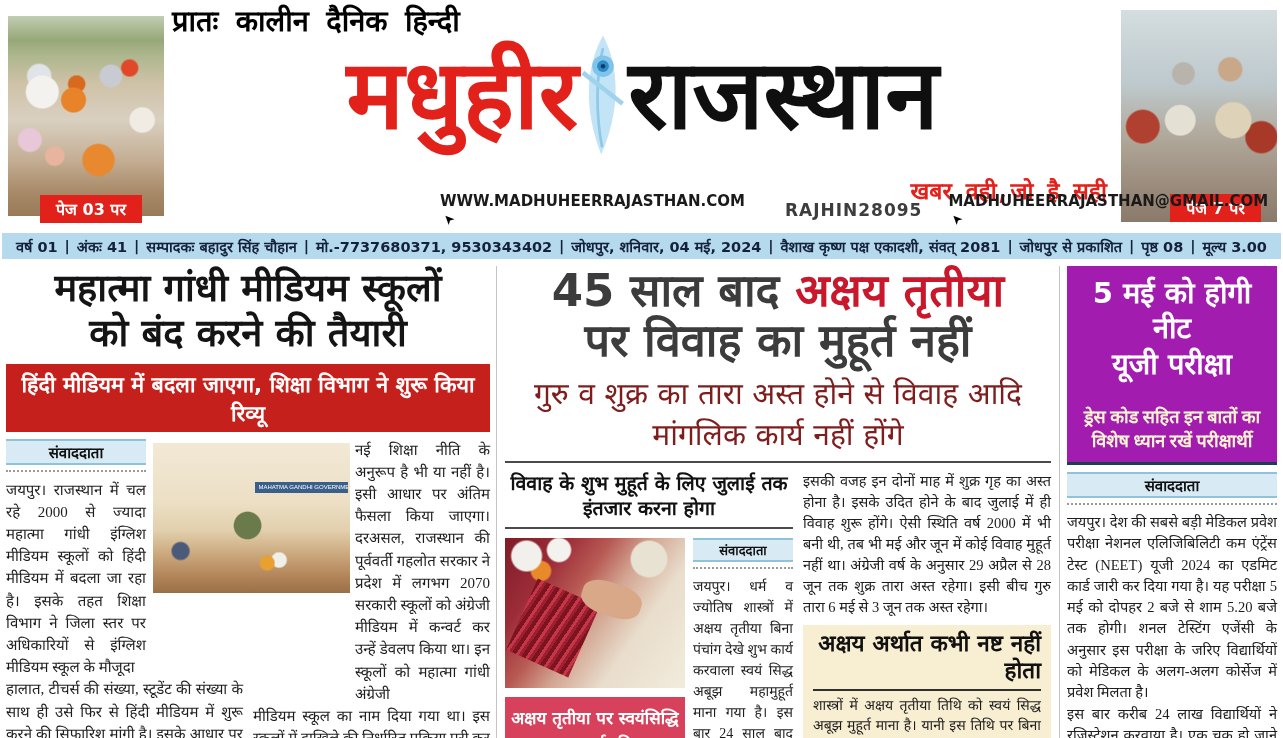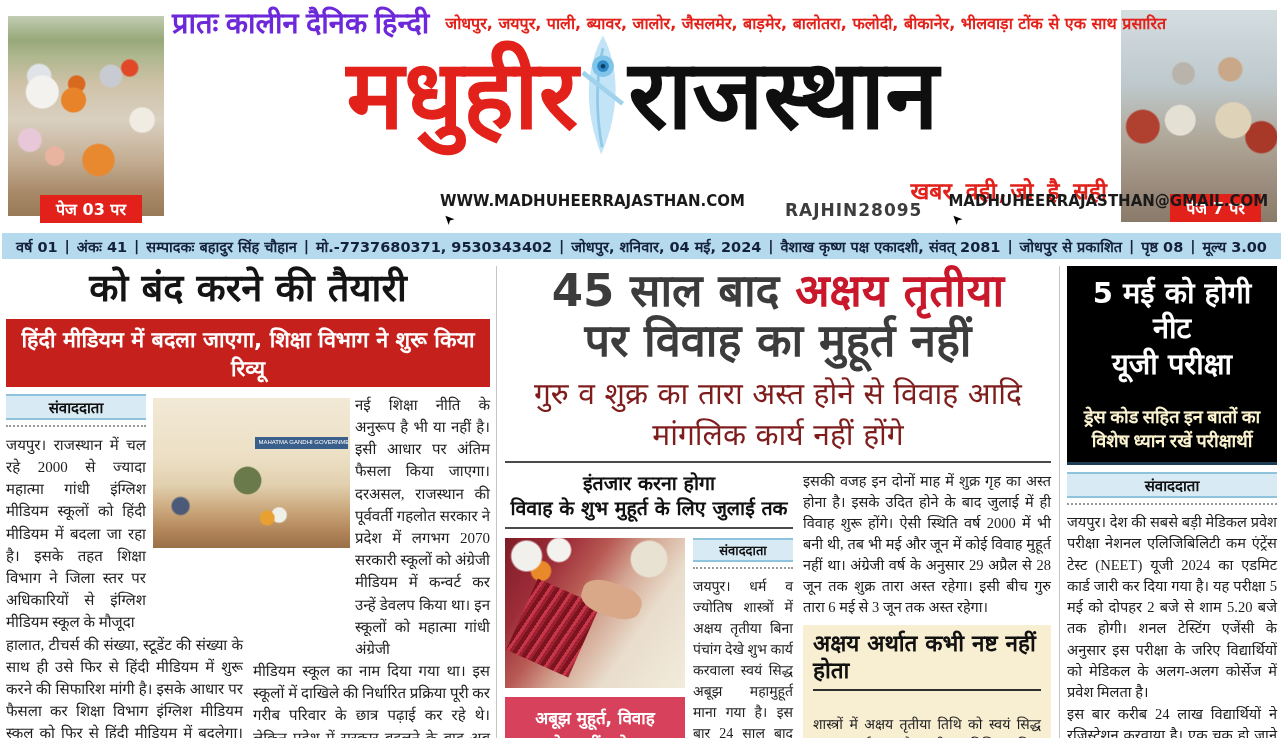--- a/index.html
+++ b/index.html
@@ -29,21 +29,21 @@
        radial-gradient(circle at 38% 52%, #e4e0d4 0 10%, transparent 11%),
        radial-gradient(circle at 14% 55%, #b04030 0 9%, transparent 10%),
        radial-gradient(circle at 90% 60%, #a83828 0 8%, transparent 9%),
        linear-gradient(180deg,#d4dde0 0%,#bec9cd 35%,#b0a89a 60%,#99897a 85%,#8a7a6a 100%);}
   .page-badge{position:absolute;background:#e3211b;color:#fff;font-family:"DejaVu Sans",sans-serif;
      font-weight:bold;font-size:16px;padding:3px 16px;white-space:nowrap;}
   .badge-l{left:40px;top:195px;}
   .badge-r{right:22px;top:194px;}
   .mast-center{position:absolute;left:172px;right:170px;top:0;height:230px;}
   .mast-row1{display:flex;align-items:flex-start;}
-  .tagline{font-family:Liberation Serif, serif;font-weight:bold;font-size:29px;color:#6d28d9;white-space:nowrap;line-height:1.1;margin-top:8px;}
+  .tagline{font-family:Liberation Mono, monospace;font-weight:bold;font-size:29px;color:#000000;white-space:nowrap;line-height:1.1;margin-top:8px;}
   .cities{font-family:"DejaVu Sans",sans-serif;font-weight:bold;font-size:16px;color:#e3211b;white-space:nowrap;margin:12px 0 0 16px;}
   .logo-row{display:flex;align-items:center;justify-content:center;margin-top:-20px;height:150px;}
   .logo-red{font-family:"DejaVu Sans",sans-serif;font-weight:bold;font-size:96px;color:#e3211b;line-height:1;white-space:nowrap;}
   .logo-black{font-family:"DejaVu Sans",sans-serif;font-weight:bold;font-size:96px;color:#0f0f0f;line-height:1;white-space:nowrap;}
   .feather{width:54px;height:138px;margin:0 -2px;flex:0 0 auto;}
   .slogan{position:absolute;right:6px;bottom:24px;font-family:Liberation Mono, monospace;font-weight:bold;font-size:23px;color:#e3211b;white-space:nowrap;}
   .contact-row{position:absolute;left:268px;right:0;bottom:2px;display:flex;align-items:center;gap:26px;
      font-family:"DejaVu Sans",sans-serif;font-weight:bold;}
   .website{font-size:15px;color:#1a1a1a;}
   .regno{font-size:17px;color:#3d3d3d;letter-spacing:1px;margin-left:14px;}
@@ -105,45 +105,44 @@
      background:repeating-linear-gradient(100deg,#7c1420 0 4px,#c43648 4px 7px,#9c2030 7px 10px);}
   .hand{position:absolute;left:42%;top:30%;width:34%;height:22%;transform:rotate(18deg);border-radius:40%;background:#d8a888;}
   .crimson-box{margin-top:9px;background:#d8415c;color:#fff;font-family:"DejaVu Sans",sans-serif;
      font-weight:bold;font-size:17px;text-align:center;line-height:1.5;padding:9px 4px;}
   .ca-mid{flex:1;min-width:0;}
   .ca-mid .byline{font-size:13px;}
   .ca-mid .para{font-size:14px;line-height:1.5;}
   .ca-right{flex:1;min-width:0;}
   .ca-right > .para{font-size:14.5px;line-height:1.45;}
   .cream{background:#f8eed2;margin-top:7px;padding:5px 10px 2px;}
-  .cream-h1{font-size:22.5px;text-align:left;border-bottom:2px solid #2f2f2f;padding-bottom:5px;margin-bottom:24px;line-height:1.2;}
+  .cream-h1{font-size:22.5px;text-align:right;border-bottom:2px solid #2f2f2f;padding-bottom:5px;margin-bottom:5px;line-height:1.2;}
   .cream .para{font-size:14px;line-height:1.46;}
   
-  .neet-box{background:#000000;border-bottom:3px solid #1d3d52;padding:10px 4px 9px;text-align:center;}
+  .neet-box{background:#a21caf;border-bottom:3px solid #1d3d52;padding:10px 4px 9px;text-align:center;}
   .neet-title{font-family:"DejaVu Sans",sans-serif;font-weight:bold;font-size:29px;line-height:1.22;color:#ffffff;}
   .neet-sub{font-family:Liberation Serif, serif;font-weight:bold;font-size:18px;line-height:1.3;color:#fbf3cf;margin-top:24px;text-align:center;}
   .col-right .byline{margin-top:7px;}
   .col-right .para{font-size:14.6px;line-height:1.46;}
 </style>
 </head>
 <body>
 
 <div class="page">
 
   <div class="mast">
     <div class="photo photo-left"></div>
     <div class="page-badge badge-l">पेज 03 पर</div>
 
     <div class="photo photo-right"></div>
     <div class="page-badge badge-r">पेज 7 पर</div>
 
     <div class="mast-center">
       <div class="mast-row1">
         <div class="tagline">प्रातः कालीन दैनिक हिन्दी</div>
-        <div class="cities">जोधपुर, जयपुर, पाली, ब्यावर, जालोर, जैसलमेर, बाड़मेर, बालोतरा, फलोदी, बीकानेर, भीलवाड़ा टोंक से एक साथ प्रसारित</div>
       </div>
       <div class="logo-row">
         <span class="logo-red">मधुहीर</span>
         <svg class="feather" viewBox="0 0 60 140">
           <path d="M30 4 C11 38 8 86 28 136 C50 86 48 38 30 4Z" fill="#c3e4f6"></path>
           <path d="M30 18 C22 50 22 92 29 128" stroke="#8fc9e8" fill="none" stroke-width="3"></path>
           <rect x="2" y="60" width="56" height="5" transform="rotate(38 30 62)" fill="#9fd2ec"></rect>
           <circle cx="30" cy="38" r="12" fill="#7fc4ea"></circle>
           <circle cx="30" cy="38" r="6.5" fill="#2f89c4"></circle>
           <circle cx="30" cy="38" r="2.5" fill="#0c3e66"></circle>
@@ -176,20 +175,21 @@
       <span class="sep">|</span>
     <span>पृष्ठ 08</span>
       <span class="sep">|</span>
     <span>मूल्य 3.00</span>
   </div>
 
   <div class="main">
 
     <div class="col-left">
       <div class="headline1">
+        <span style="display:block">महात्मा गांधी मीडियम स्कूलों</span>
         <span style="display:block">को बंद करने की तैयारी</span>
       </div>
       <div class="redbar">हिंदी मीडियम में बदला जाएगा, शिक्षा विभाग ने शुरू किया रिव्यू</div>
       <div class="la-body">
         <div class="la-photo photo">
           <div class="school-sign">MAHATMA GANDHI GOVERNMENT SCHOOL</div>
         </div>
         <div class="la-c1">
           <div class="la-narrow">
             <div class="byline">संवाददाता</div>
@@ -207,30 +207,31 @@
 
     <div class="col-center">
       <div class="headline2">
         <span style="display:block"><span>45 साल बाद </span><span class="red">अक्षय तृतीया</span></span>
         <span style="display:block">पर विवाह का मुहूर्त नहीं</span>
       </div>
       <div class="subhead2">गुरु व शुक्र का तारा अस्त होने से विवाह आदि मांगलिक कार्य नहीं होंगे</div>
       <div class="ca-body">
         <div class="ca-left">
           <div class="sechead ca-sechead">
+            <span style="display:block">विवाह के शुभ मुहूर्त के लिए जुलाई तक</span>
             <span style="display:block">इंतजार करना होगा</span>
-            <span style="display:block">विवाह के शुभ मुहूर्त के लिए जुलाई तक</span>
           </div>
           <div class="ca-left-inner">
             <div class="ca-photo-col">
               <div class="wed-photo photo">
                 <div class="bangles"></div>
                 <div class="hand"></div>
               </div>
               <div class="crimson-box">
+                <span style="display:block">अक्षय तृतीया पर स्वयंसिद्धि</span>
                 <span style="display:block">अबूझ मुहूर्त, विवाह</span>
                 <span style="display:block">दोष नहीं लगेगा</span>
               </div>
             </div>
             <div class="ca-mid">
               <div class="byline">संवाददाता</div>
               <div class="dotted"></div>
               <div class="para">जयपुर। धर्म व ज्योतिष शास्त्रों में अक्षय तृतीया बिना पंचांग देखे शुभ कार्य करवाला स्वयं सिद्ध अबूझ महामुहूर्त माना गया है। इस बार 24 साल बाद ऐसा संयोग बन रहा है, जब अक्षय तृतीया के दिन विवाह का कारक ग्रह शुक्र और गुरु तारा अस्त</div>
             </div>
           </div>

